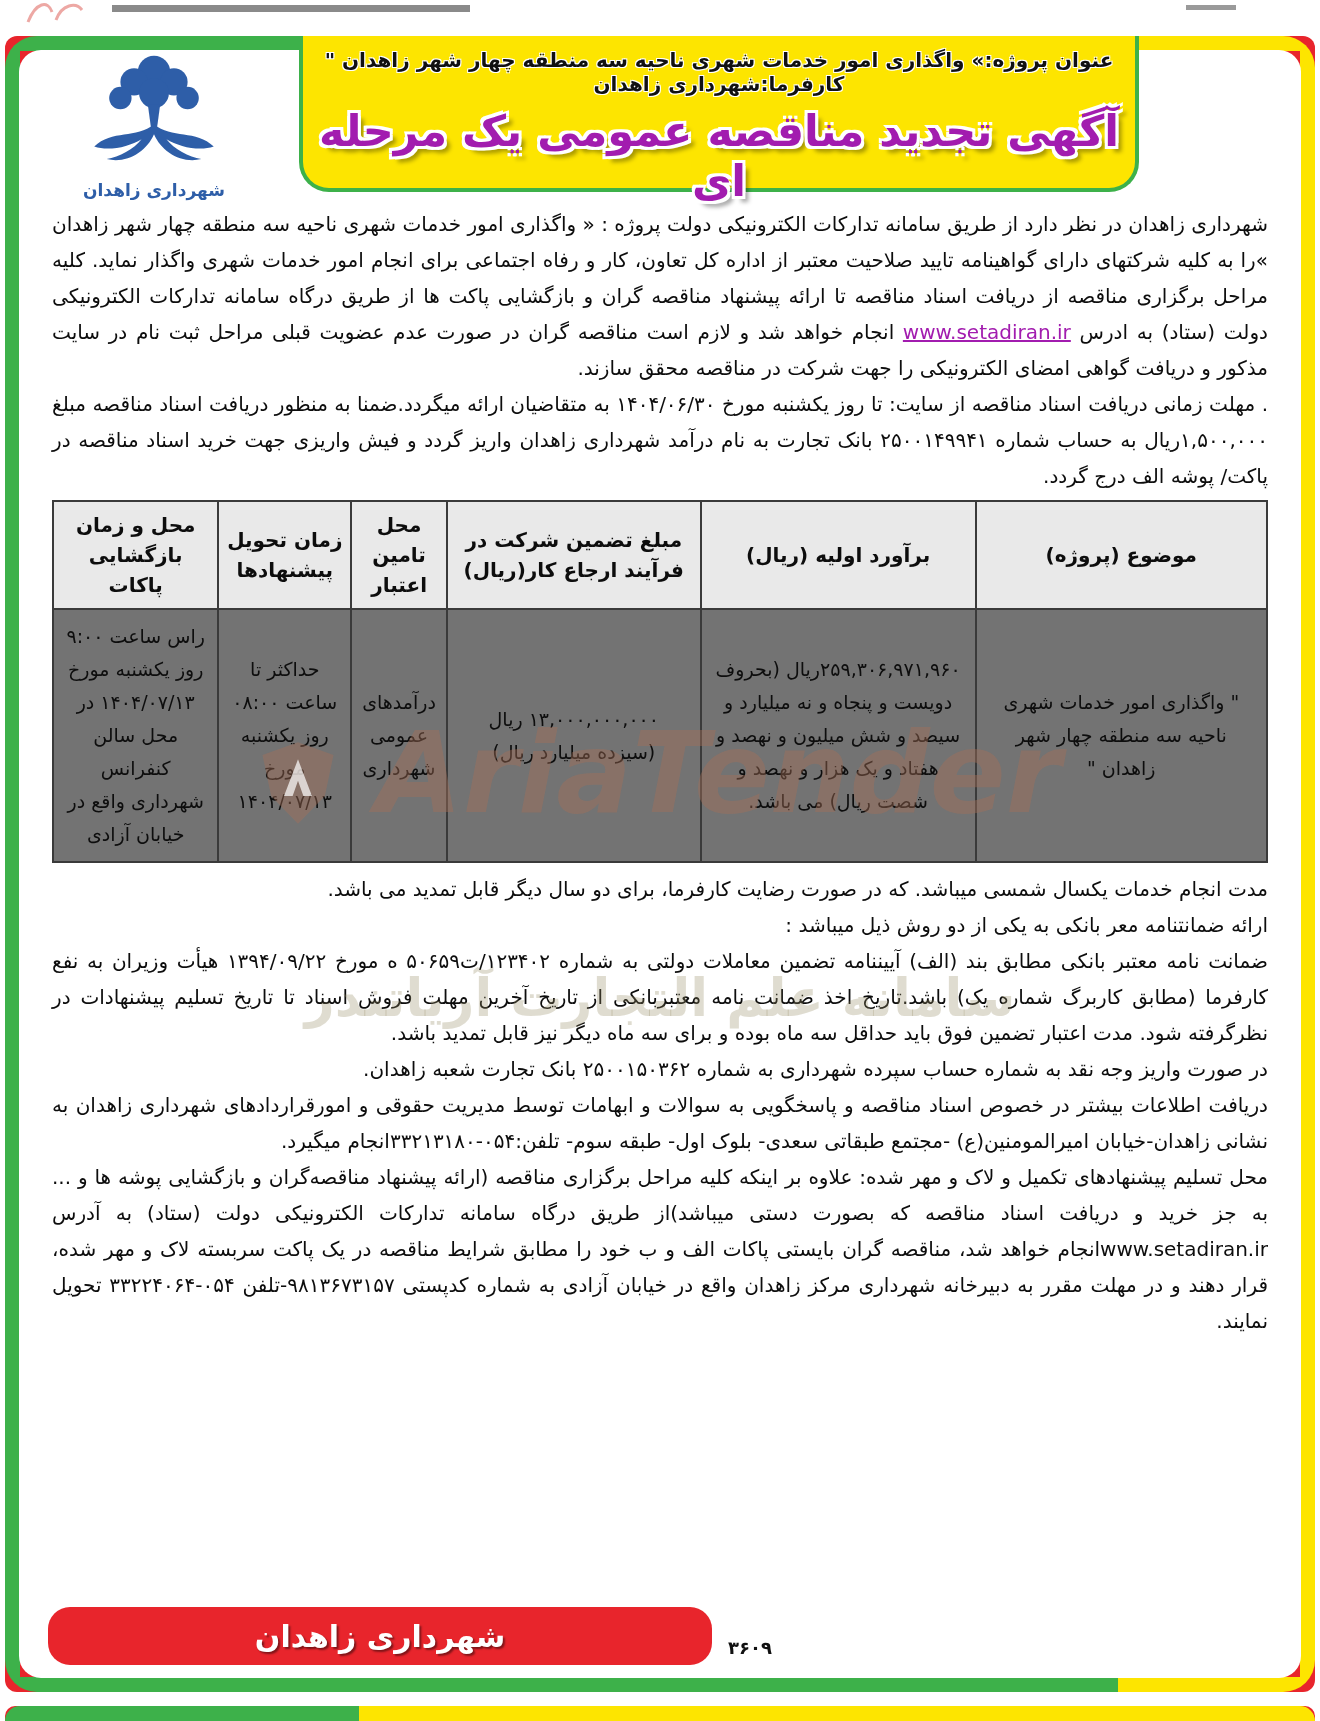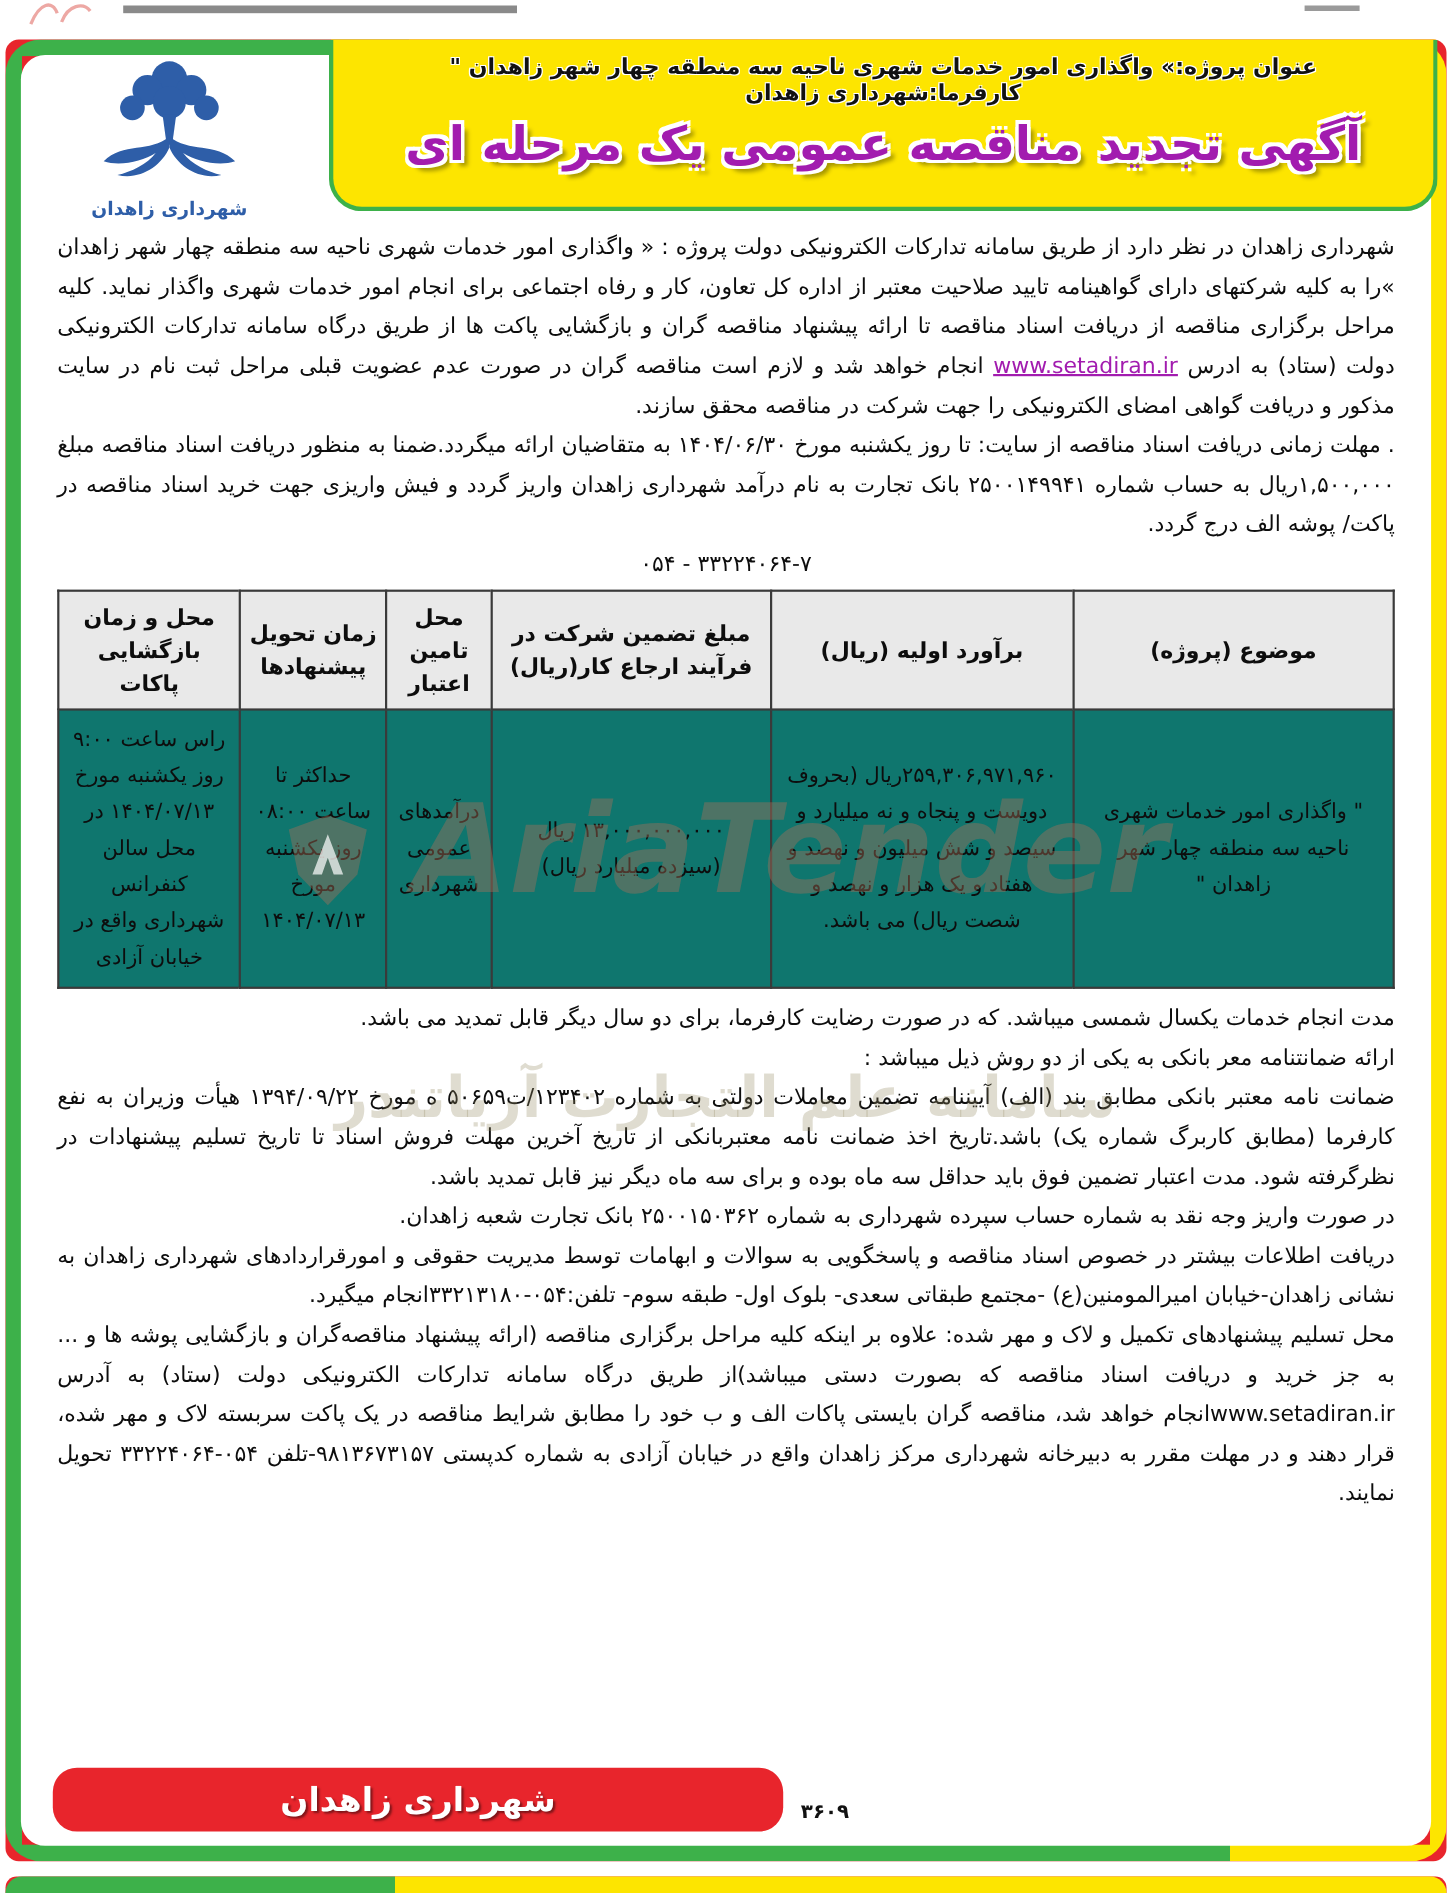--- a/index.html
+++ b/index.html
@@ -24,21 +24,21 @@
     background-position:top,bottom,left,right;
     background-repeat:no-repeat;
     background-color:transparent;
   }
   .frame-inner{position:absolute;inset:14px;background:#fff;border-radius:22px;}
   
   .logo{position:absolute;left:62px;top:52px;width:184px;text-align:center;z-index:4;}
   .logo-label{color:#2e5ea8;font-weight:bold;font-size:17px;margin-top:2px;}
   
   .banner{
-    position:absolute;left:299px;top:36px;width:1008px;height:156px;box-sizing:border-box;
+    position:absolute;left:299px;top:36px;width:840px;height:156px;box-sizing:border-box;
     background:#fde500;border:4px solid #3db14a;border-top:none;border-radius:0 0 30px 30px;
     text-align:center;direction:rtl;padding-top:12px;z-index:3;
   }
   .banner-line{font-weight:bold;font-size:20px;color:#111;
     text-shadow:1px 1px 0 #fff,-1px -1px 0 #fff,1px -1px 0 #fff,-1px 1px 0 #fff;}
   .banner-title{
     font-weight:bold;font-size:43px;color:#a21caf;margin-top:10px;letter-spacing:-1px;
     text-shadow:3px 3px 0 #fff,-3px -3px 0 #fff,3px -3px 0 #fff,-3px 3px 0 #fff,6px 6px 4px rgba(0,0,0,.35);
   }
   
@@ -49,21 +49,21 @@
   .para{margin:0;}
   .link{color:#a21caf;text-decoration:underline;direction:ltr;unicode-bidi:embed;}
   .phone-line{text-align:center;direction:ltr;}
   
   table.tender{width:1216px;border-collapse:collapse;margin:6px 0 8px 0;direction:rtl;}
   table.tender th{
     background:#e9e9e9;border:2px solid #3a3a3a;font-weight:bold;font-size:20px;
     padding:8px 6px;line-height:30px;text-align:center;vertical-align:middle;
   }
   table.tender td{
-    background:#0f766e;border:2px solid #3a3a3a;font-size:19px;
+    background:#737373;border:2px solid #3a3a3a;font-size:19px;
     padding:10px 10px;line-height:33px;text-align:center;vertical-align:middle;
   }
   
   .watermark{
     position:absolute;left:60px;top:708px;width:1200px;text-align:center;z-index:5;
     color:rgba(167,112,87,0.42);font-weight:bold;font-size:112px;font-style:italic;
     pointer-events:none;white-space:nowrap;
   }
   .watermark svg{vertical-align:-14px;}
   .watermark-sub{
@@ -122,21 +122,20 @@
 
   <div class="banner">
     <div class="banner-line">عنوان پروژه:» واگذاری امور خدمات شهری ناحیه سه منطقه چهار شهر زاهدان "</div>
     <div class="banner-line">کارفرما:شهرداری زاهدان</div>
     <div class="banner-title">آگهی تجدید مناقصه عمومی یک مرحله ای</div>
   </div>
 
   <div class="content">
     <div class="para"><span>شهرداری زاهدان در نظر دارد از طریق سامانه تدارکات الکترونیکی دولت پروژه : «  واگذاری امور خدمات شهری ناحیه سه منطقه چهار شهر زاهدان »را به کلیه شرکتهای دارای گواهینامه تایید صلاحیت معتبر از اداره کل تعاون، کار و رفاه اجتماعی برای انجام امور خدمات شهری واگذار نماید. کلیه مراحل برگزاری مناقصه از دریافت اسناد مناقصه تا ارائه پیشنهاد مناقصه گران و بازگشایی پاکت ها از طریق درگاه سامانه تدارکات الکترونیکی دولت (ستاد) به ادرس </span><span class="link">www.setadiran.ir</span><span> انجام خواهد شد و لازم است مناقصه گران در صورت عدم عضویت قبلی مراحل ثبت نام در سایت مذکور و دریافت گواهی امضای الکترونیکی را جهت شرکت در مناقصه محقق سازند.</span></div>
     <div class="para">. مهلت زمانی دریافت اسناد مناقصه از سایت:  تا روز یکشنبه مورخ  ۱۴۰۴/۰۶/۳۰  به متقاضیان ارائه میگردد.ضمنا به منظور دریافت اسناد مناقصه مبلغ ۱,۵۰۰,۰۰۰ریال به حساب  شماره ۲۵۰۰۱۴۹۹۴۱ بانک تجارت به نام درآمد شهرداری زاهدان واریز گردد و فیش واریزی جهت خرید اسناد مناقصه در پاکت/ پوشه الف درج گردد.</div>
-    <div class="para phone-line">۰۵۴ - ۳۳۲۲۴۰۶۴-۷</div>
 
     <table class="tender">
       <colgroup>
         <col style="width:294px">
           <col style="width:276px">
           <col style="width:255px">
         <col style="width:92px">
           <col style="width:133px">
           <col style="width:166px">
       </colgroup>

